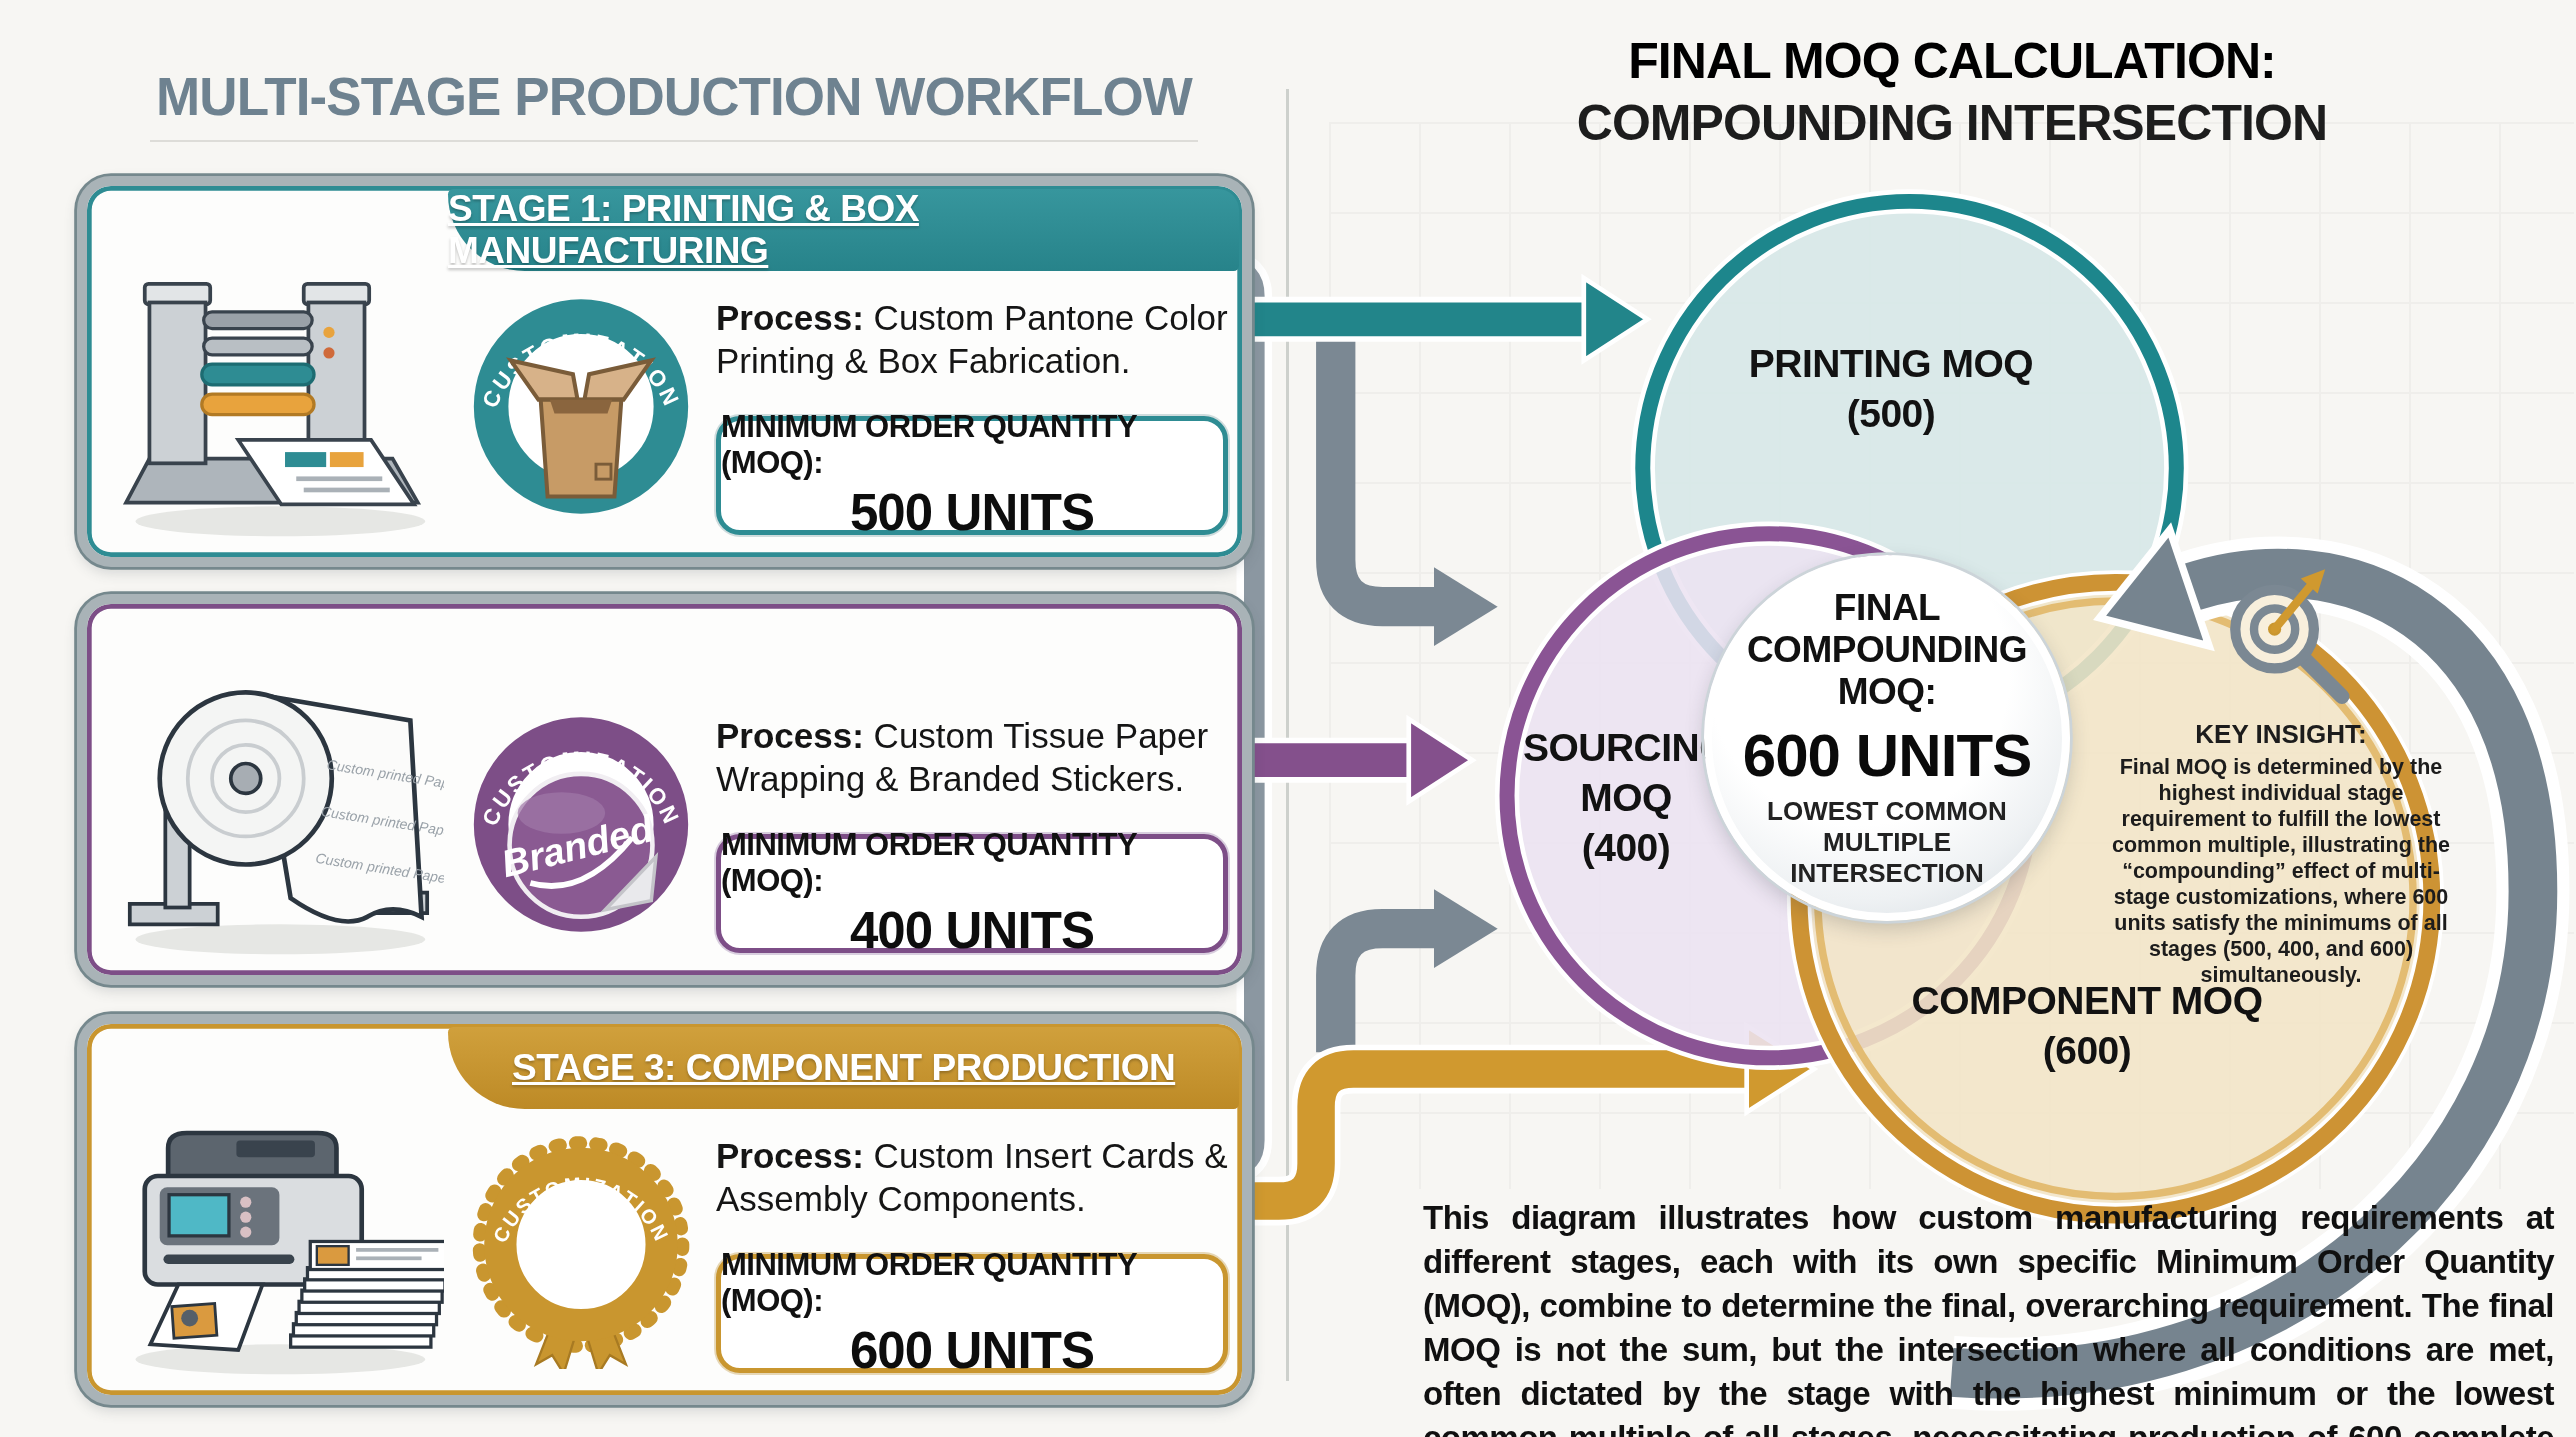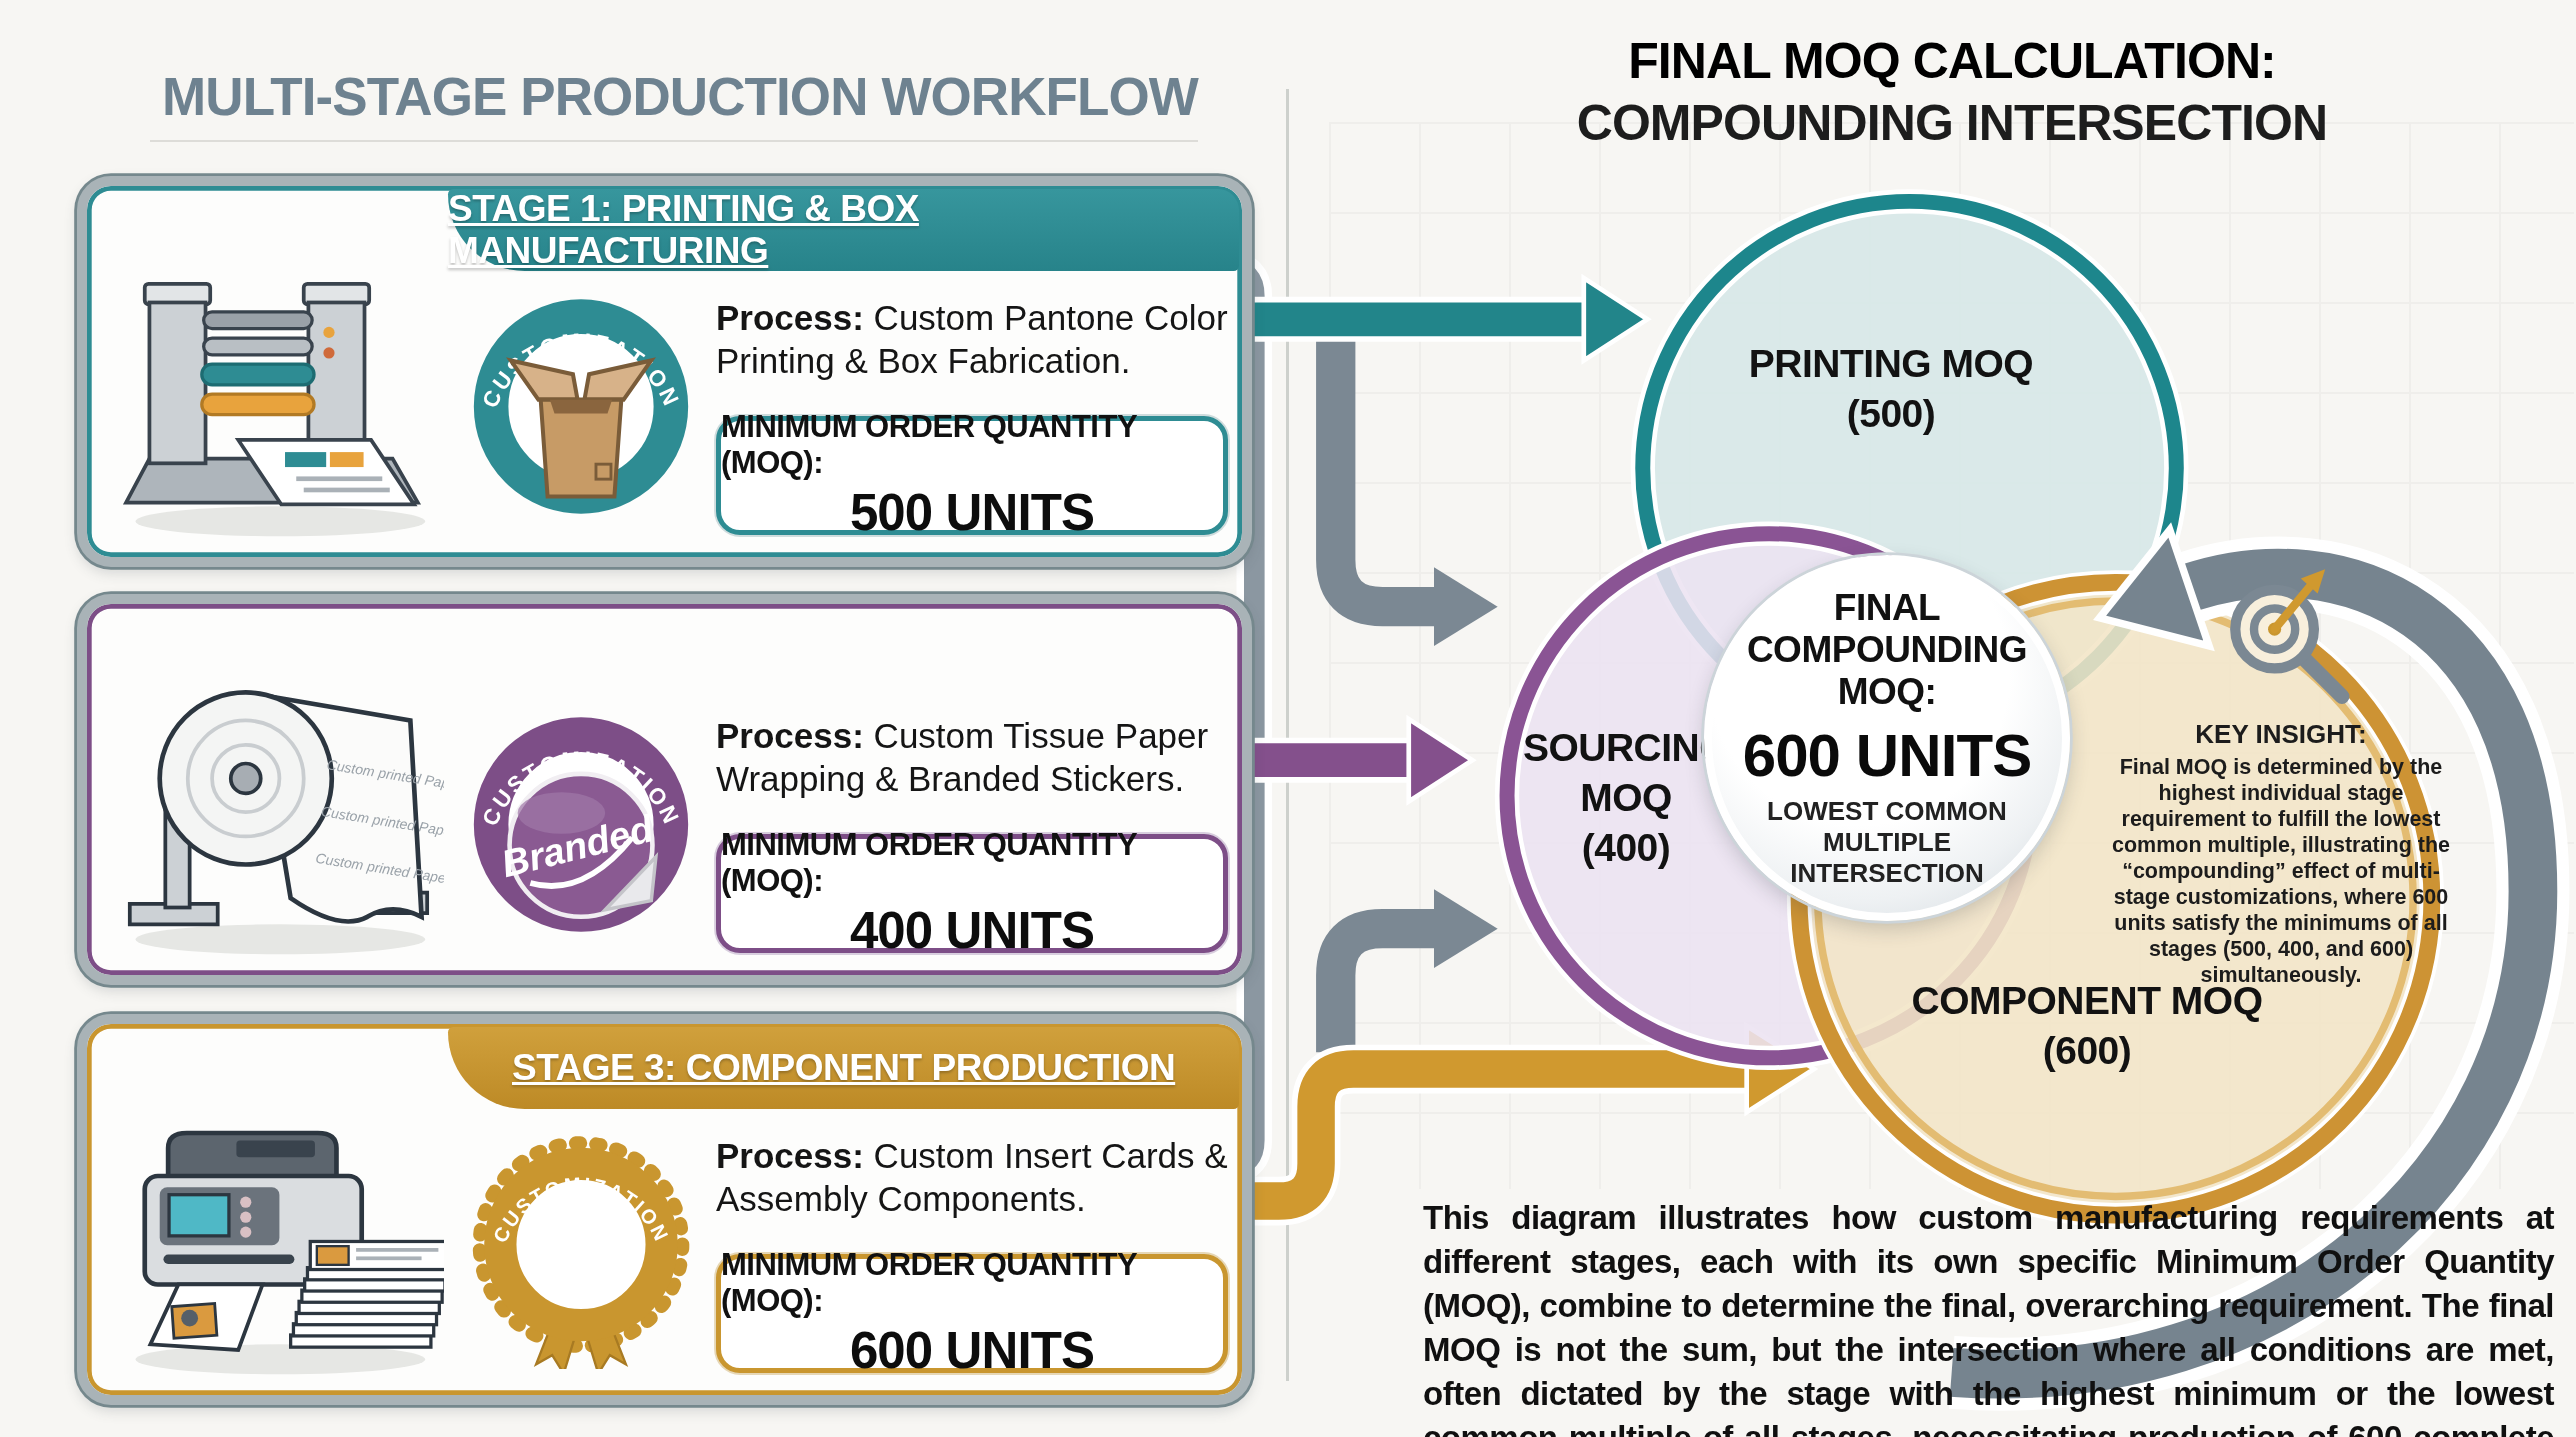--- a/index.html
+++ b/index.html
@@ -1,19 +1,19 @@
 <!DOCTYPE html>
 <html style="font-size:15px"><head>
 <meta charset="utf-8">
 <style>
   html,body{margin:0;padding:0;}
   body{width:2576px;height:1438px;background:#f7f6f3;font-family:"Liberation Sans",sans-serif;position:relative;overflow:hidden;}
   .canvas{position:absolute;left:0;top:0;width:2576px;height:1438px;}
   
-  .main-title{position:absolute;left:150px;top:66px;width:1048px;text-align:right;font-size:53px;font-weight:bold;letter-spacing:-0.9px;color:#6e8290;}
+  .main-title{position:absolute;left:150px;top:66px;width:1048px;text-align:center;font-size:53px;font-weight:bold;letter-spacing:-0.9px;color:#6e8290;}
   .title-underline{position:absolute;left:150px;top:140px;width:1048px;height:1.9px;background:#dddcd8;}
   .stage-card{position:absolute;left:77px;width:1155px;height:371px;background:#fdfdfc;border:10.3px solid #a9b3b7;border-radius:34px;box-shadow:0 0 0 2.8px #75888d,0 5.6px 13px rgba(60,70,80,.18);}
   .card1{top:176px;box-shadow:0 0 0 2.8px #75888d,inset 0 0 0 4.7px #2E8C93,0 5.6px 13px rgba(60,70,80,.18);}
   .card2{top:594px;box-shadow:0 0 0 2.8px #75888d,inset 0 0 0 4.7px #7D4E87,0 5.6px 13px rgba(60,70,80,.18);}
   .card3{top:1014px;box-shadow:0 0 0 2.8px #75888d,inset 0 0 0 4.7px #C9962F,0 5.6px 13px rgba(60,70,80,.18);}
   .banner{position:absolute;top:2.8px;right:2.8px;left:361px;height:82px;border-radius:5.6px 22.5px 5.6px 81px;display:flex;align-items:center;justify-content:center;color:#fff;font-size:37px;font-weight:bold;letter-spacing:-0.5px;text-shadow:0 1.9px 2.8px rgba(0,0,0,.25);text-decoration:underline;}
   .banner1{background:linear-gradient(180deg,#37969d,#27838a);}
   .banner2{background:linear-gradient(180deg,#865a90,#72467c);}
   .banner3{background:linear-gradient(180deg,#d0a03c,#bd8a26);}
   .machine{position:absolute;left:11.2px;top:34px;}

